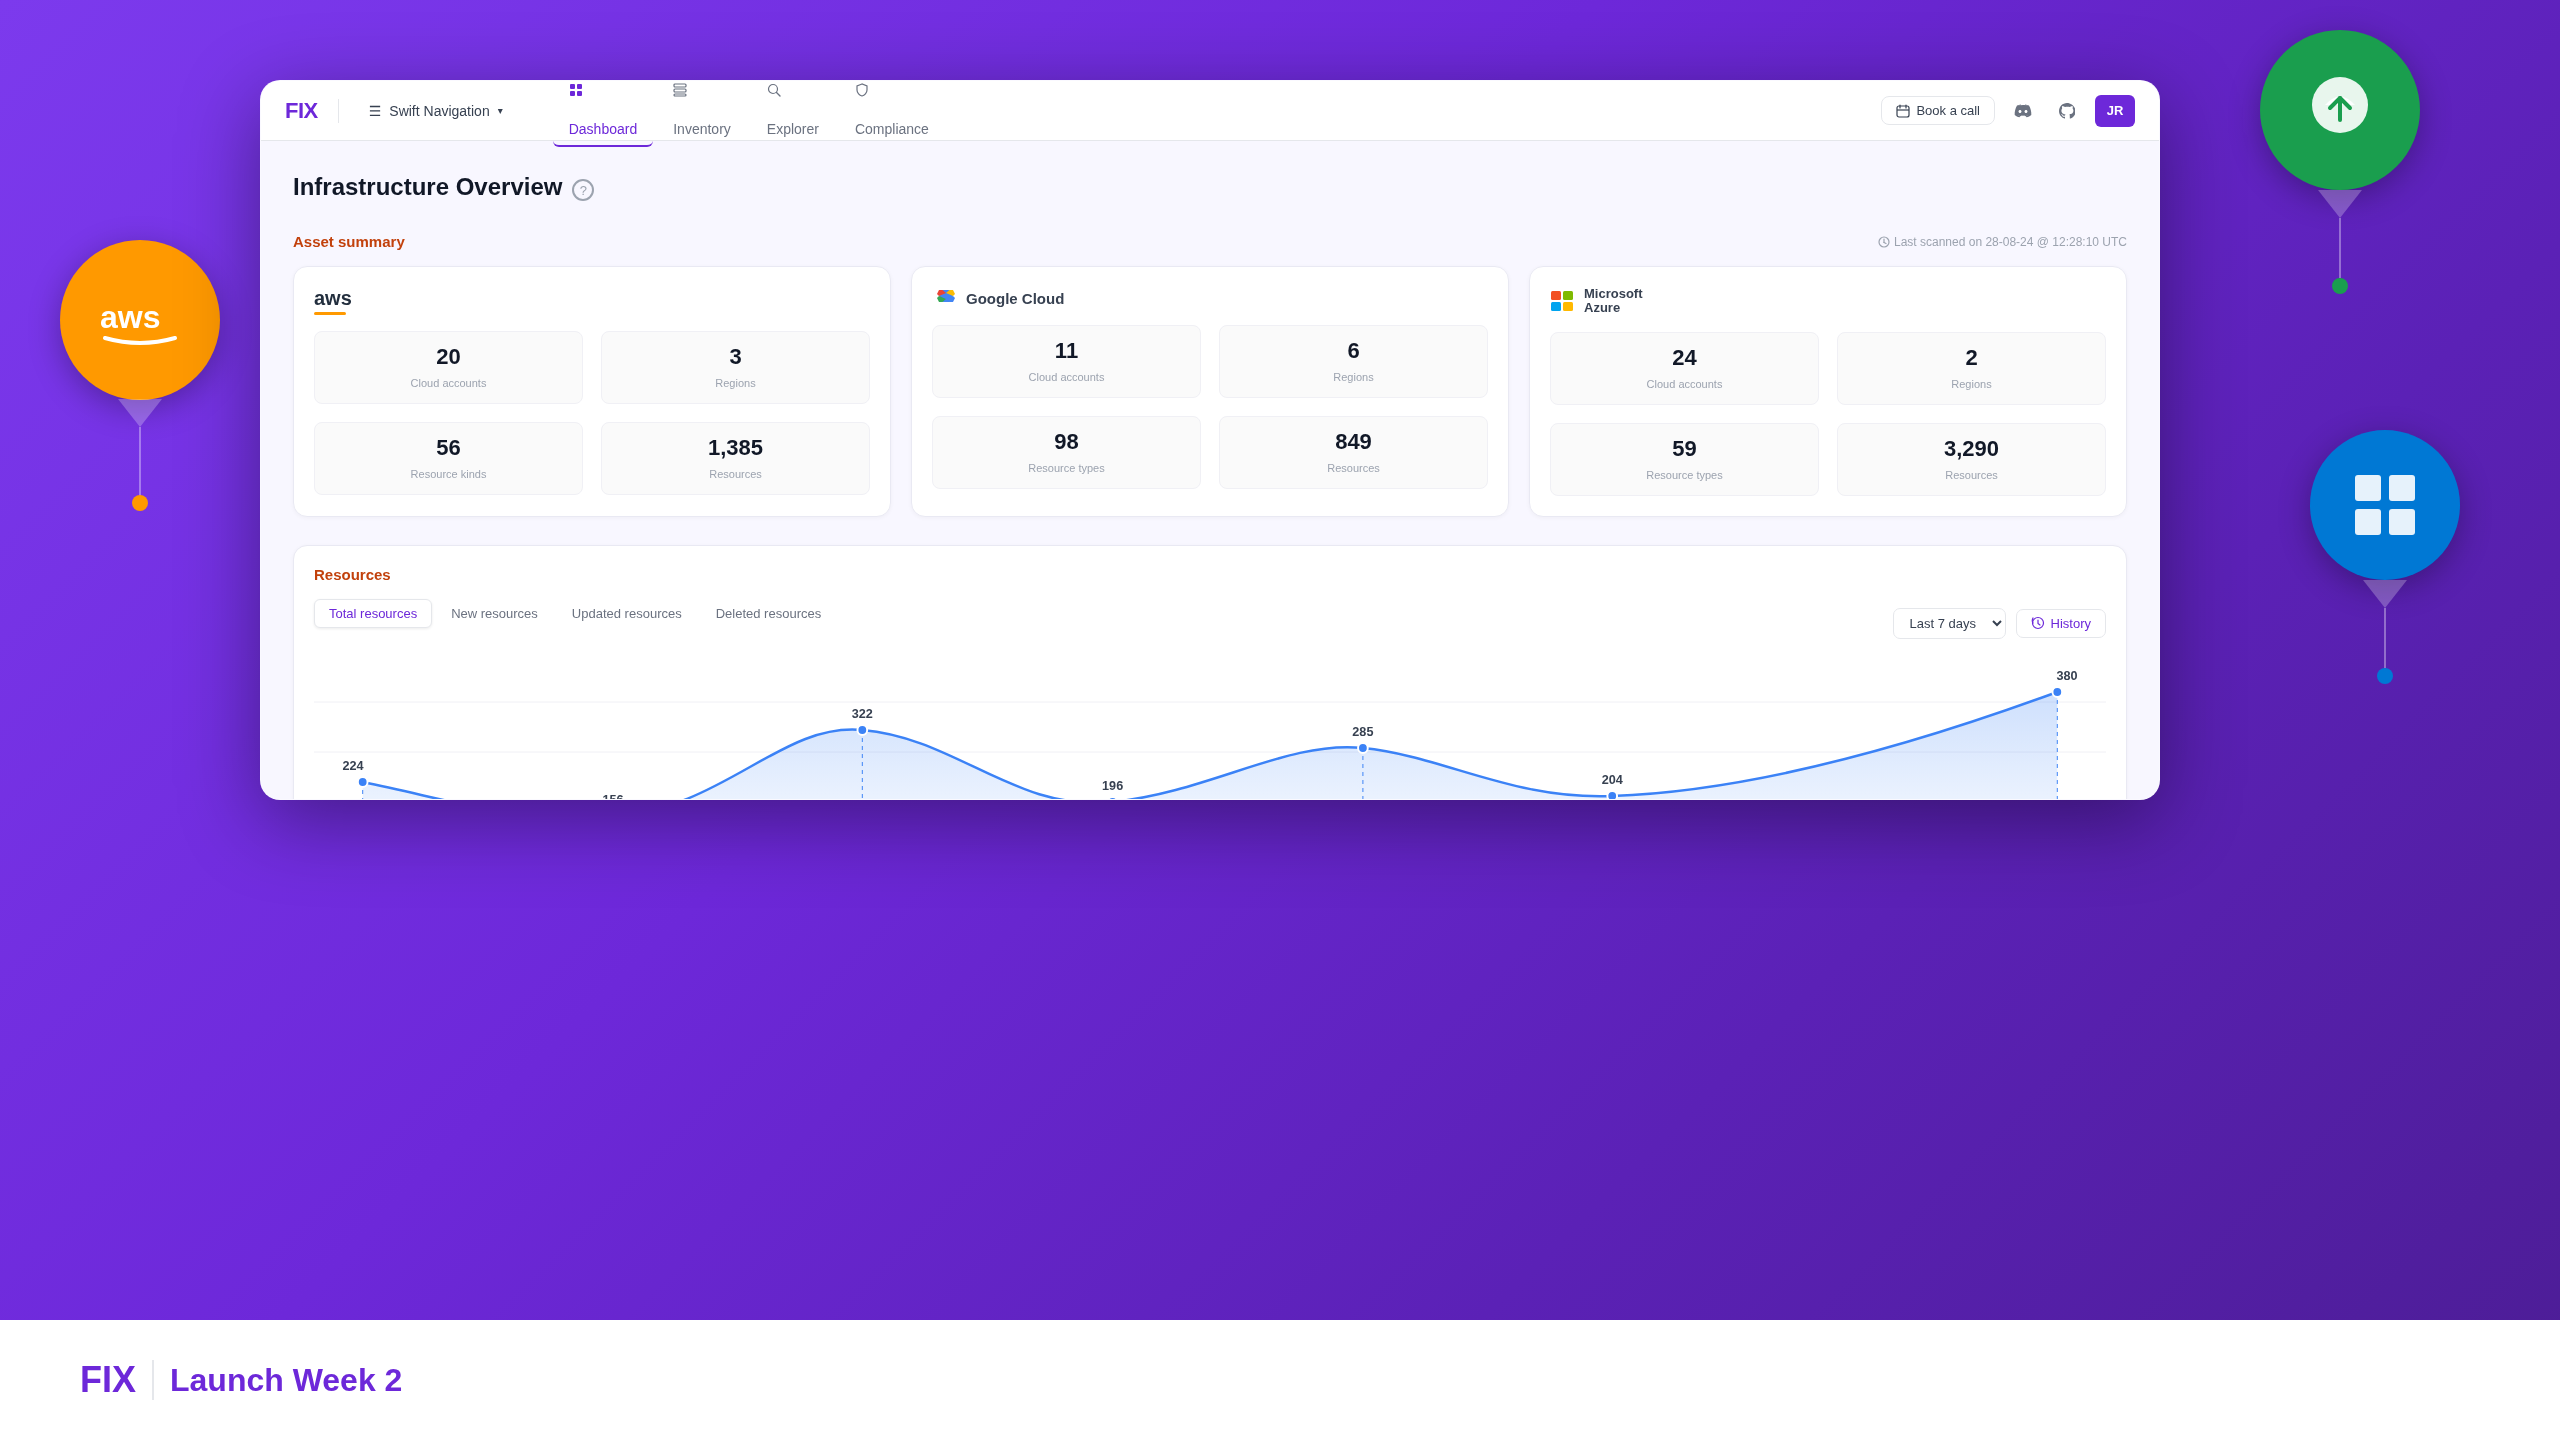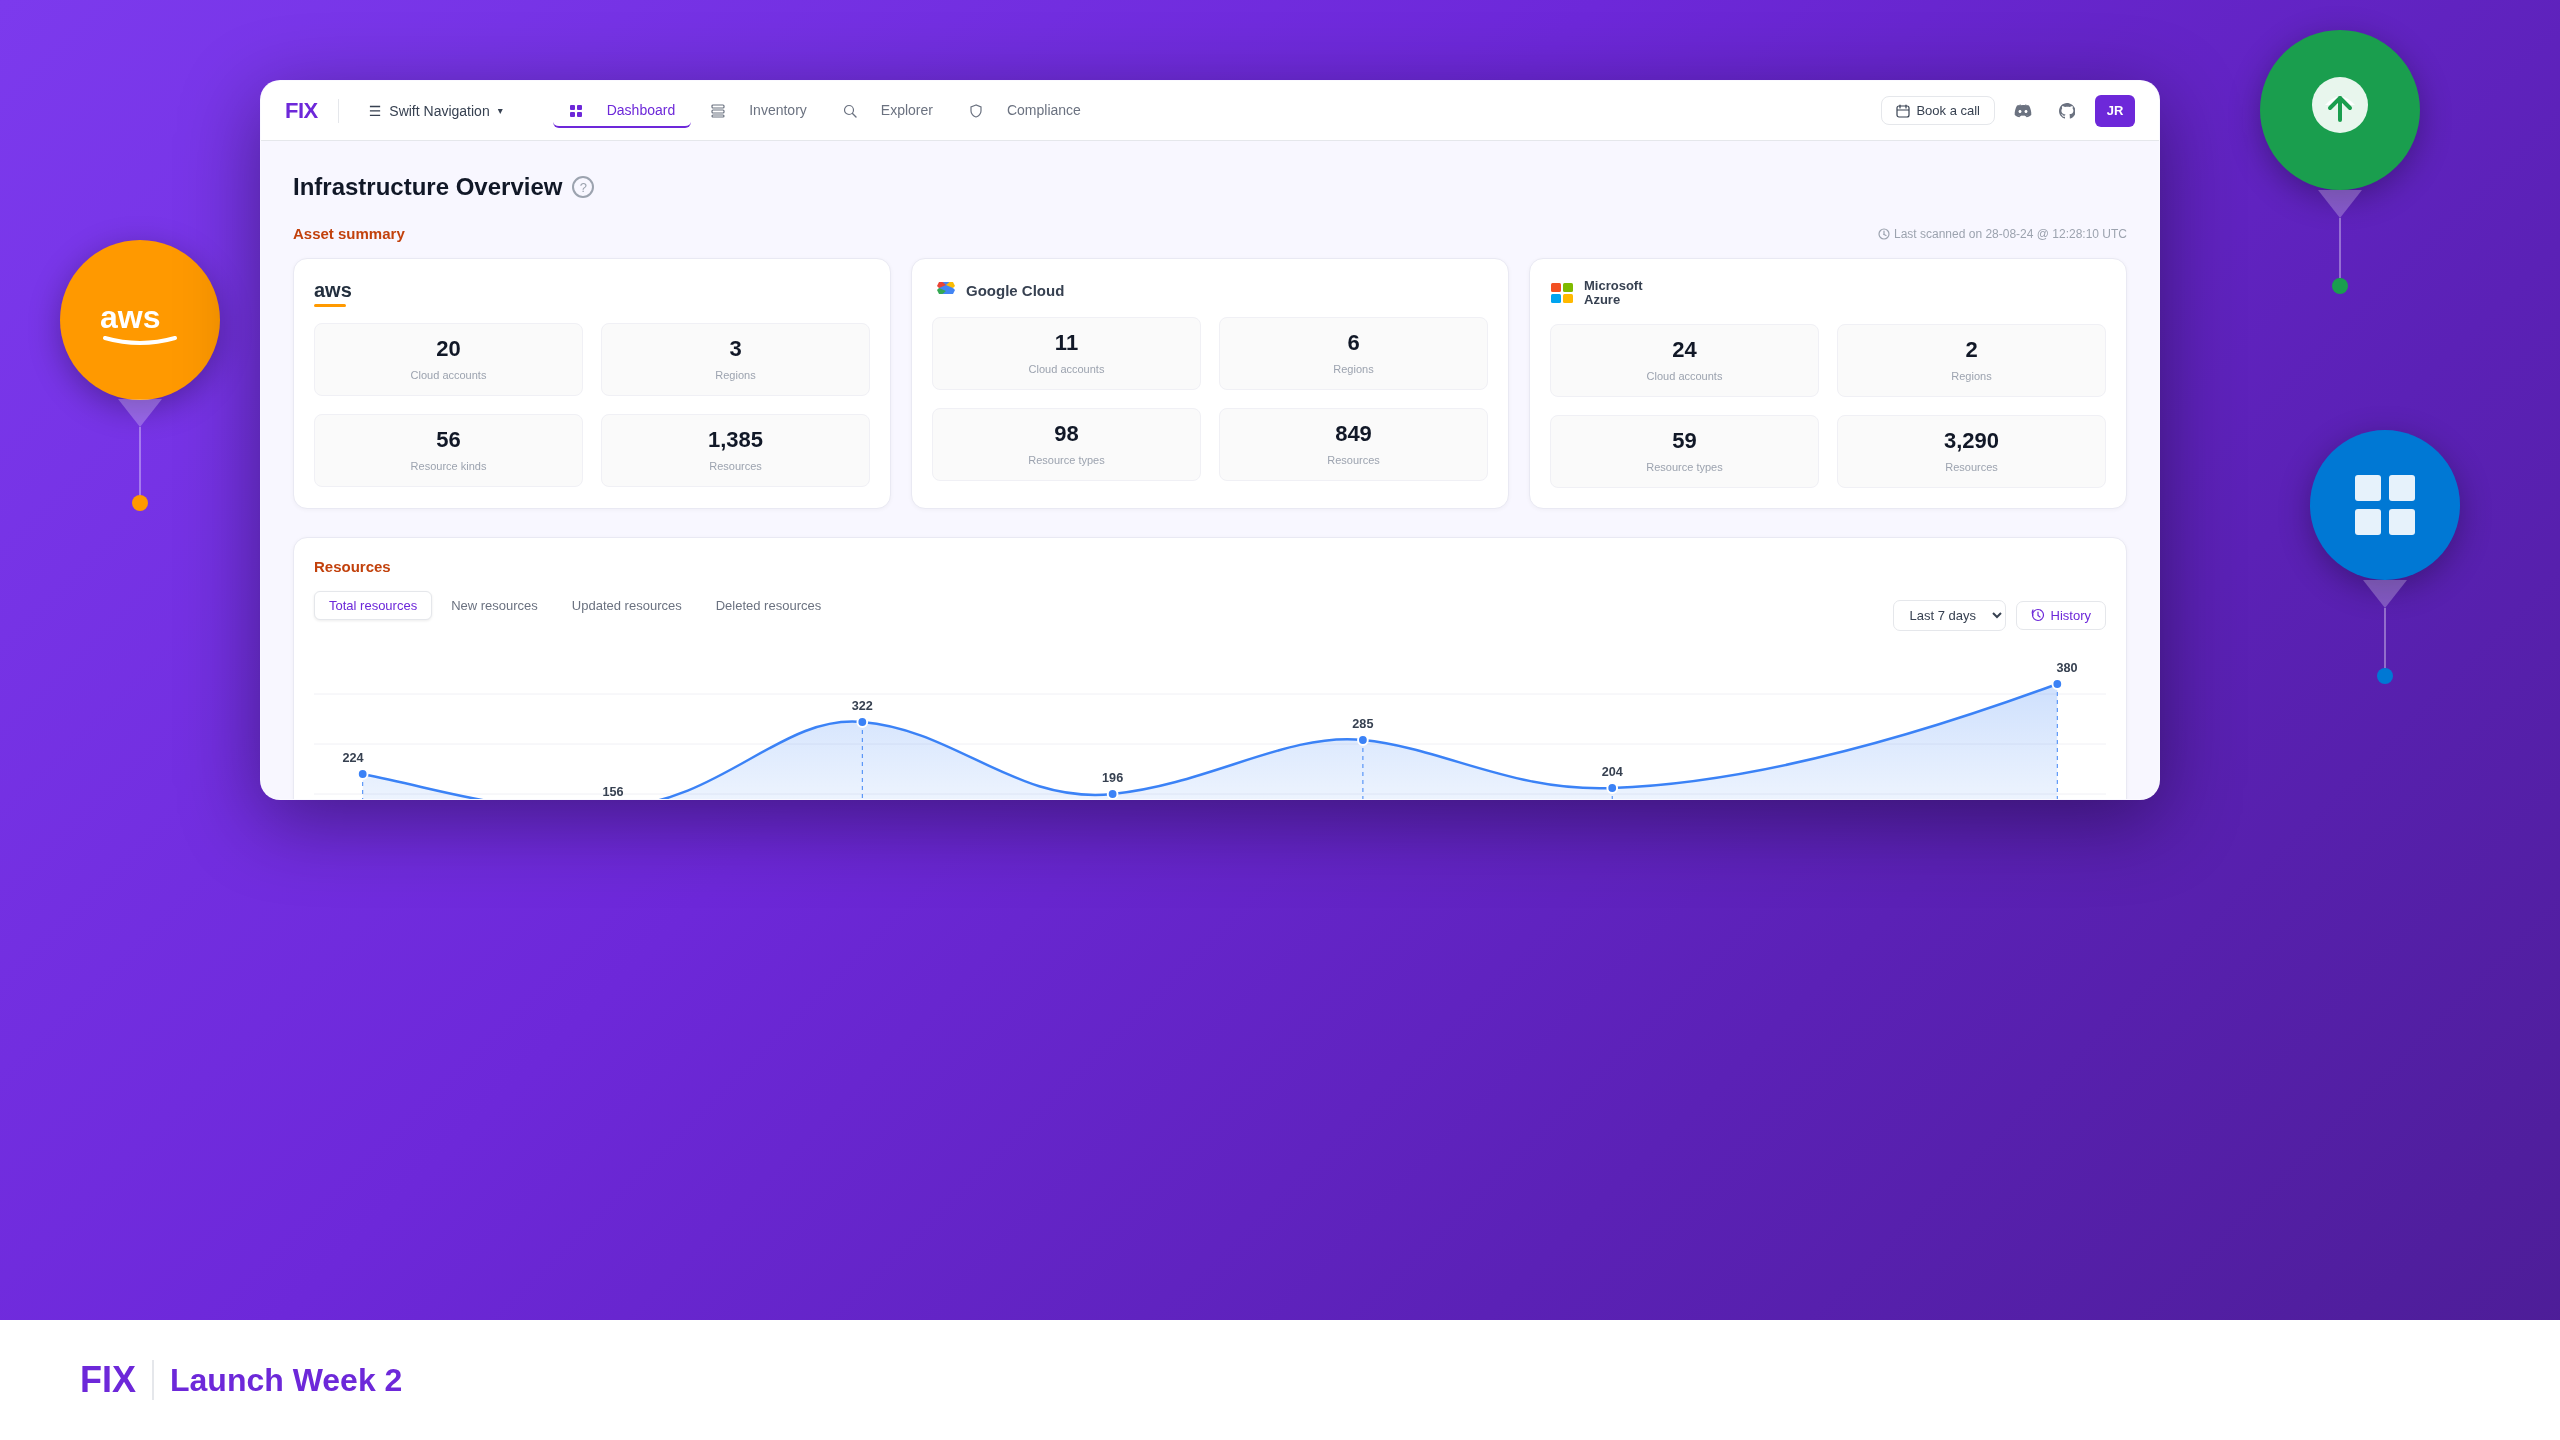--- a/index.html
+++ b/index.html
@@ -140,24 +140,25 @@
       margin-left: 20px;
       flex: 1;
     }
     .nav-tab {
       padding: 8px 16px;
       border-radius: 6px;
       font-size: 14px;
       color: #6b7280;
       cursor: pointer;
       display: flex;
-      align-items: flex-end;
+      align-items: flex-start;
       gap: 24px;
       text-decoration: none;
       border-bottom: 2px solid transparent;
+      flex-direction: column;
     }
     .nav-tab.active {
       color: #6d28d9;
       border-bottom: 2px solid #6d28d9;
       font-weight: 500;
     }
 
     .nav-actions {
       display: flex;
       align-items: center;
@@ -202,23 +203,23 @@
     
     .main-content {
       padding: 32px 32px;
       overflow-y: auto;
       height: calc(100% - 60px);
       background: #f8f7ff;
     }
 
     .page-header {
       display: flex;
-      align-items: center;
+      align-items: flex-end;
       gap: 10px;
-      margin-bottom: 24px;
+      margin-bottom: 32px;
     }
     .page-title {
       font-size: 24px;
       font-weight: 700;
       color: #111827;
     }
     .info-icon {
       width: 22px;
       height: 22px;
       border-radius: 50%;

